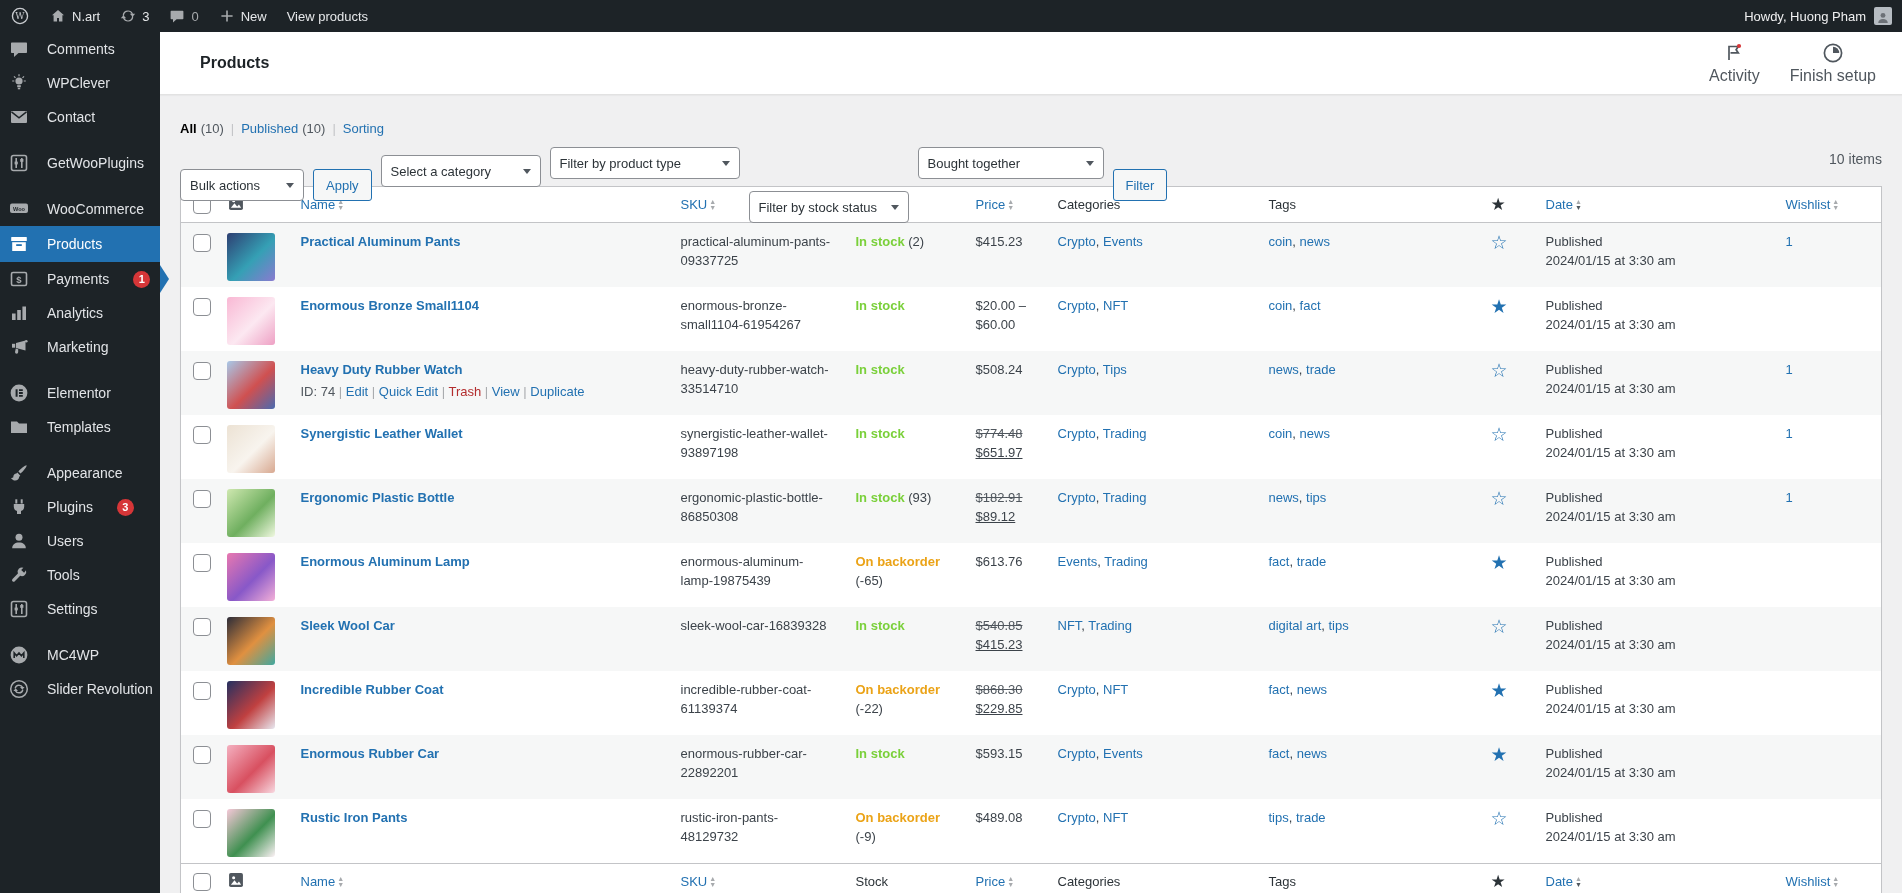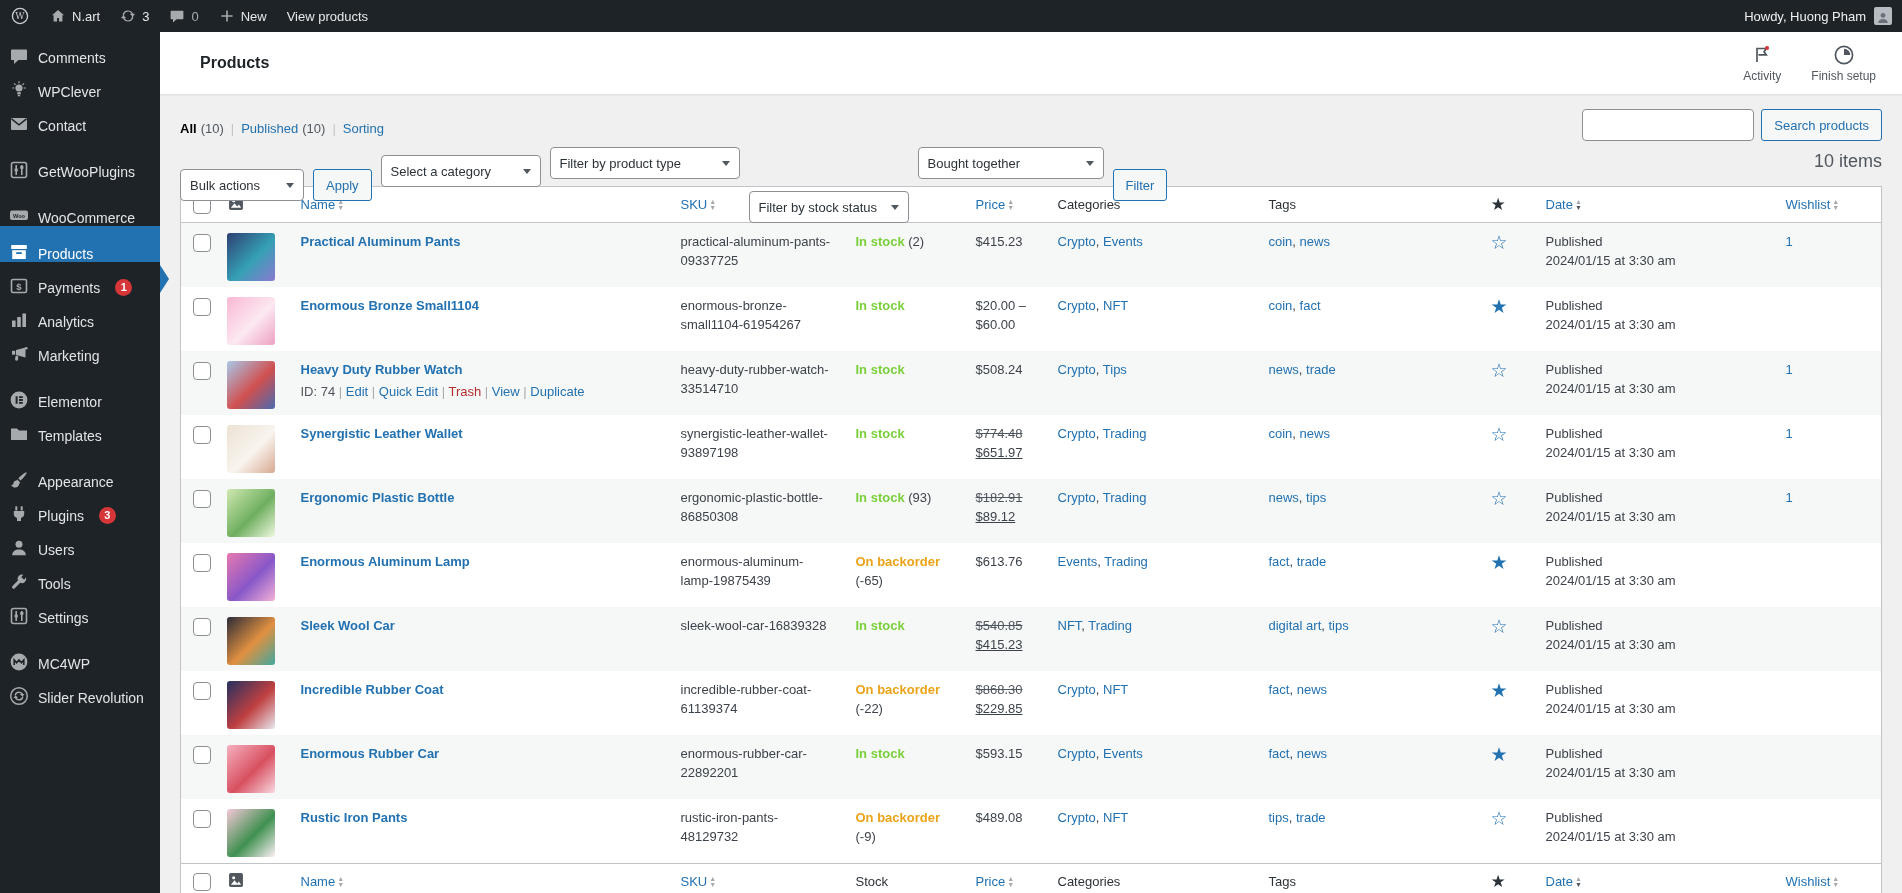--- a/index.html
+++ b/index.html
@@ -14,51 +14,51 @@
 .ab-logo{display:flex;align-items:center;padding:0 11px;height:100%;color:#c8cbcf}
 .ab-item{display:flex;align-items:center;gap:6px;padding:0 10px;height:100%;color:#e6e8ea;font-size:13px}
 .ab-item .ab-ic{display:flex;color:#a7aaad}
 .ab-item.dim-count .ab-label{color:#a7aaad}
 .ab-right{margin-left:auto;display:flex;align-items:center;gap:8px;padding-right:10px;height:100%}
 .ab-howdy{color:#f0f0f1;font-size:13px}
 .ab-avatar{width:18px;height:18px;background:#b6bcc2;display:flex;align-items:flex-end;justify-content:center;overflow:hidden;border-radius:2px}
 
 
 .sidebar{position:absolute;top:32px;left:0;width:160px;bottom:0;background:var(--sidebar_bg,#1d2327);overflow:hidden;z-index:50}
-.mi{height:34px;display:flex;align-items:flex-end;gap:9px;padding-left:9px;font-size:14px;color:#e2e4e7;cursor:pointer;position:relative}
+.mi{height:34px;display:flex;align-items:center;gap:18px;padding-left:9px;font-size:14px;color:#e2e4e7;cursor:pointer;position:relative}
 .mi-icon{width:20px;height:20px;display:flex;align-items:center;justify-content:center;color:#a7aaad;flex:0 0 20px}
 .mi-label{white-space:nowrap}
 .mi.active{background:var(--accent,#2271b1);color:#fff;height:36px}
 .mi.active .mi-icon{color:#fff}
 .menu-sep{height:12px}
 .submenu{background:var(--submenu_bg,#2c3338);padding:7px 0}
 .smi{display:block;padding:6px 0 6px 38px;font-size:13px;line-height:16px;color:#b4b9be}
 .smi.current{color:#fff;font-weight:bold}
 .submenu-arrow{position:absolute;left:160px;top:265px;width:0;height:0;border-top:14px solid transparent;border-bottom:14px solid transparent;border-left:9px solid var(--accent,#2271b1);z-index:55}
 .badge{background:var(--badge,#d63638);color:#fff;font-size:11px;line-height:17px;min-width:17px;height:17px;border-radius:9px;text-align:center;padding:0 5px;margin-left:6px;font-weight:bold}
 
 
 .main{position:absolute;left:160px;top:32px;right:0;bottom:0;background:var(--content_bg,#f0f0f1);overflow:hidden}
 .wc-header{height:63px;background:#fff;border-bottom:1px solid #e2e2e2;display:flex;align-items:center;padding:0 24px;box-shadow:0 1px 1px rgba(0,0,0,.03)}
 .wc-title{font-size:16px;font-weight:bold;color:#1d2327;padding-left:16px}
 .wc-actions{margin-left:auto;display:flex;gap:30px;padding-right:2px}
-.wc-action{display:flex;flex-direction:column;align-items:center;gap:3px;color:#50575e;font-size:12px;cursor:pointer}
+.wc-action{display:flex;flex-direction:column;align-items:center;gap:3px;color:#50575e;font-size:16px;cursor:pointer}
 .wc-action .wa-ic{width:22px;height:22px;display:flex}
 
 .content{padding:0 20px;position:relative}
 .list-top{position:relative;height:91px}
 .views{position:absolute;left:0;top:26px;font-size:13px;color:#646970;display:flex;align-items:center}
 .view .vl{color:var(--accent,#2271b1)}
 .view.active .vl{color:#000;font-weight:bold}
 .view .vc{color:#50575e;margin-left:4px}
 .vsep{color:#c3c4c7;margin:0 7px}
 .search-box{position:absolute;right:0;top:14px;display:flex;gap:7px}
 .search-input{width:172px;height:32px;border:1px solid #8c8f94;border-radius:4px;background:#fff;padding:0 8px;font-size:13px;font-family:"Liberation Sans",sans-serif;color:#2c3338}
 .btn{height:32px;padding:0 12px;border:1px solid var(--accent,#2271b1);border-radius:3px;background:#f6f7f7;color:var(--accent,#2271b1);font-size:13px;font-family:"Liberation Sans",sans-serif;display:inline-flex;align-items:center;cursor:pointer;white-space:nowrap}
-.items-top{position:absolute;right:0;top:56px;font-size:18px;color:#50575e}
+.items-top{position:absolute;right:0;top:56px;font-size:14px;color:#50575e}
 .filters{position:absolute;left:0;top:52px;display:flex;gap:9px;align-items:center}
 .sel{display:inline-flex;align-items:center;justify-content:space-between;gap:8px;padding:0 9px;height:32px;background:#fff;border:1px solid #8c8f94;border-radius:4px;font-size:13px;color:#2c3338;cursor:pointer;white-space:nowrap}
 .sel::after{content:"";width:0;height:0;border-left:4px solid transparent;border-right:4px solid transparent;border-top:5px solid #50575e;margin-left:2px}
 
 
 table.wp-list{width:100%;border-collapse:collapse;background:#fff;border:1px solid #c3c4c7;box-shadow:0 1px 1px rgba(0,0,0,.04);table-layout:fixed}
 th{padding:0 10px;height:36px;text-align:left;font-size:13px;font-weight:normal;color:#2c3338;vertical-align:middle}
 thead th{border-bottom:1px solid #c3c4c7}
 tfoot th{border-top:1px solid #c3c4c7}
 th.cb,td.cb{padding-left:12px}
@@ -362,24 +362,20 @@
 
     <div class="content">
       <div class="list-top">
         <div class="views" id="views">
             <a class="view active"><span class="vl">All</span><span class="vc">(10)</span></a>
             <span class="vsep">|</span>
             <a class="view"><span class="vl">Published</span><span class="vc">(10)</span></a>
             <span class="vsep">|</span>
             <a class="view"><span class="vl">Sorting</span><span class="vc"></span></a>
           </div>
-        <div class="search-box">
-          <input class="search-input" type="text" style="">
-          <button class="btn">Search products</button>
-        </div>
         <div class="items-top">10 items</div>
         <div class="filters">
           <span class="sel" style="width:124px">
               <span>Bulk actions</span>
             </span>
           <button class="btn">Apply</button>
           <span id="filter-selects" style="display:flex;gap:9px">
               <span class="sel" style="width: 160px; margin-top: 8px;">
                 <span class="sel-label">Select a category</span>
               </span>

